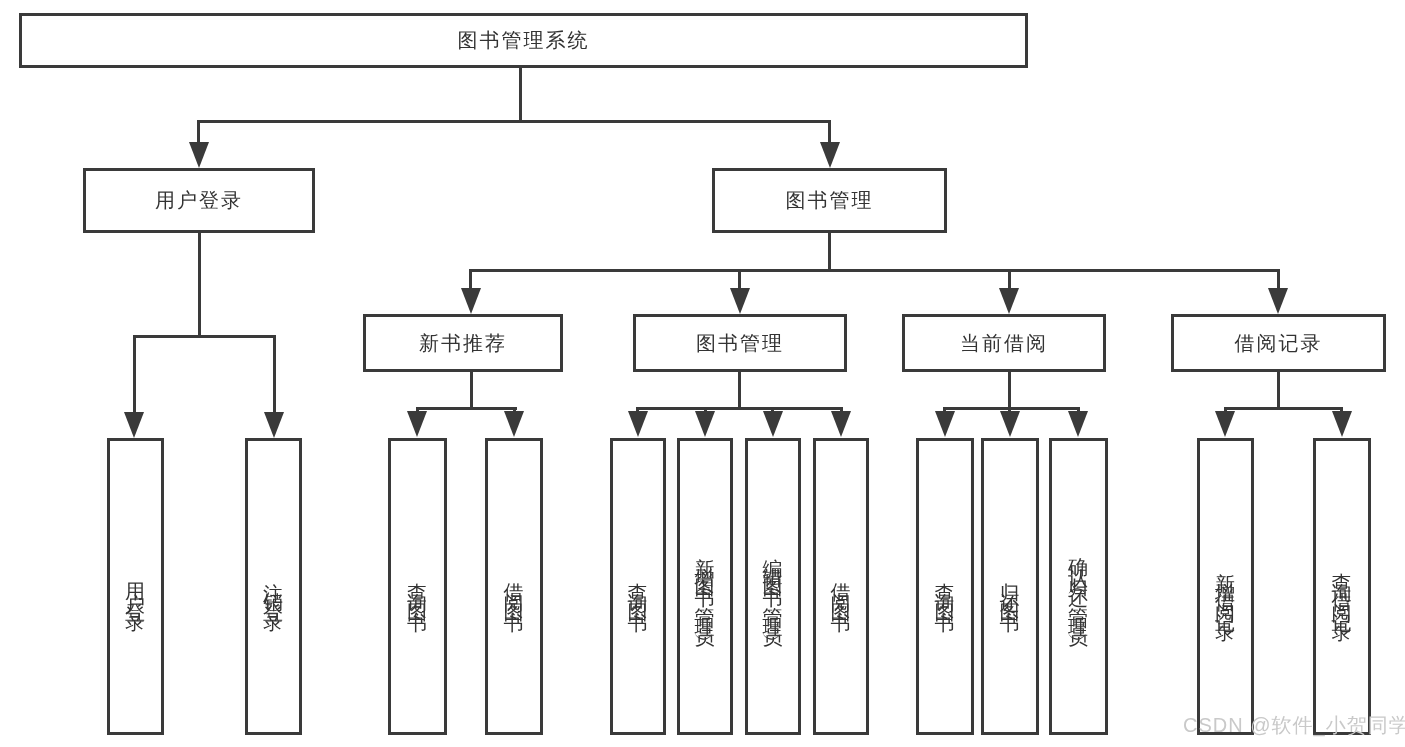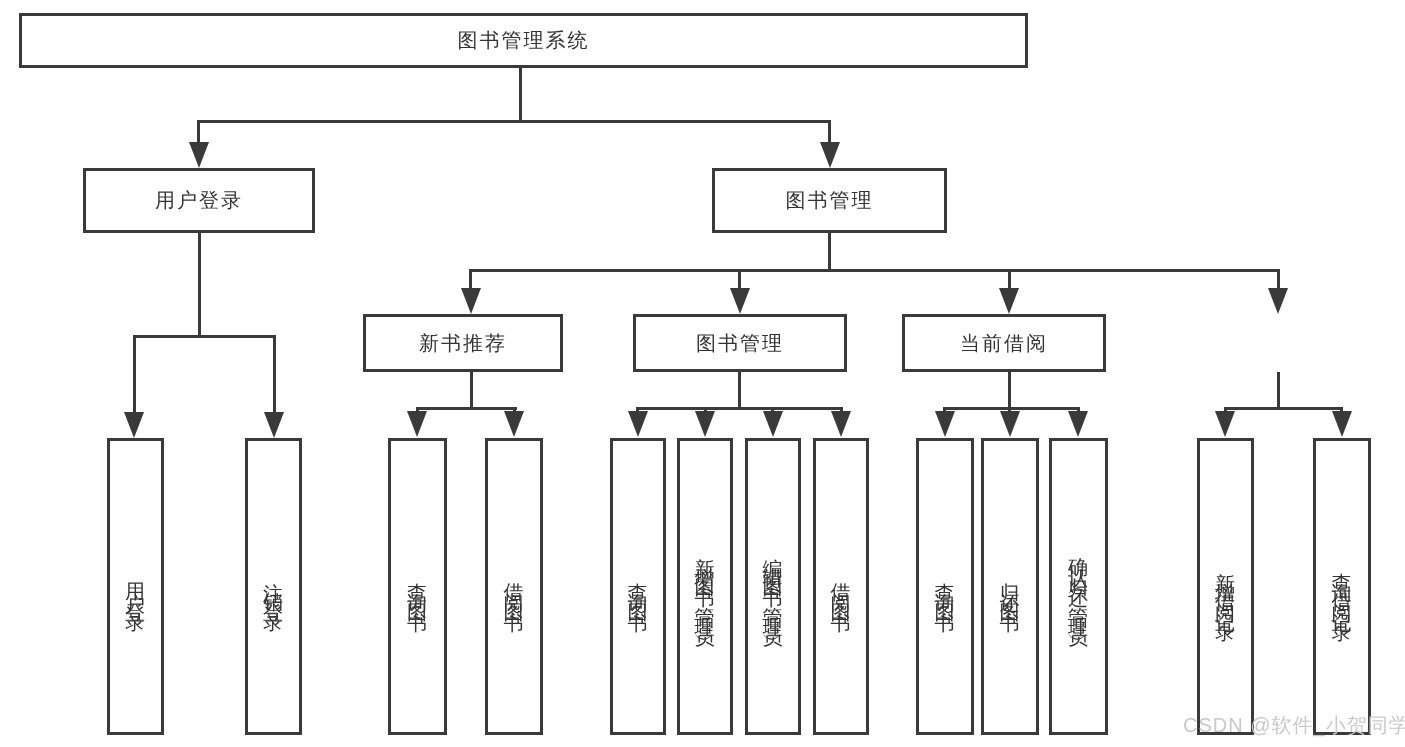--- a/index.html
+++ b/index.html
@@ -39,20 +39,21 @@
 <div id="stage">
 
   <div class="hbox" style="left:19px;top:13px;width:1009px;height:55px">图书管理系统</div>
 
   <div class="hbox" style="left:83px;top:168px;width:232px;height:65px">用户登录</div>
   <div class="hbox" style="left:712px;top:168px;width:235px;height:65px">图书管理</div>
 
   <div class="hbox" style="left:363px;top:314px;width:200px;height:58px">新书推荐</div>
   <div class="hbox" style="left:633px;top:314px;width:214px;height:58px">图书管理</div>
   <div class="hbox" style="left:902px;top:314px;width:204px;height:58px">当前借阅</div>
+  <div class="hbox" style="left:1171px;top:314px;width:215px;height:58px">借阅记录</div>
 
   <div class="vbox" style="left:107px;top:438px;width:57px;height:297px">用户登录</div>
   <div class="vbox" style="left:245px;top:438px;width:57px;height:297px">注销登录</div>
 
   <div class="vbox" style="left:388px;top:438px;width:59px;height:297px">查询图书</div>
   <div class="vbox" style="left:485px;top:438px;width:58px;height:297px">借阅图书</div>
 
   <div class="vbox" style="left:610px;top:438px;width:56px;height:297px">查询图书</div>
   <div class="vbox" style="left:677px;top:438px;width:56px;height:297px">新增图书（管理员）</div>
   <div class="vbox" style="left:745px;top:438px;width:56px;height:297px">编辑图书（管理员）</div>

